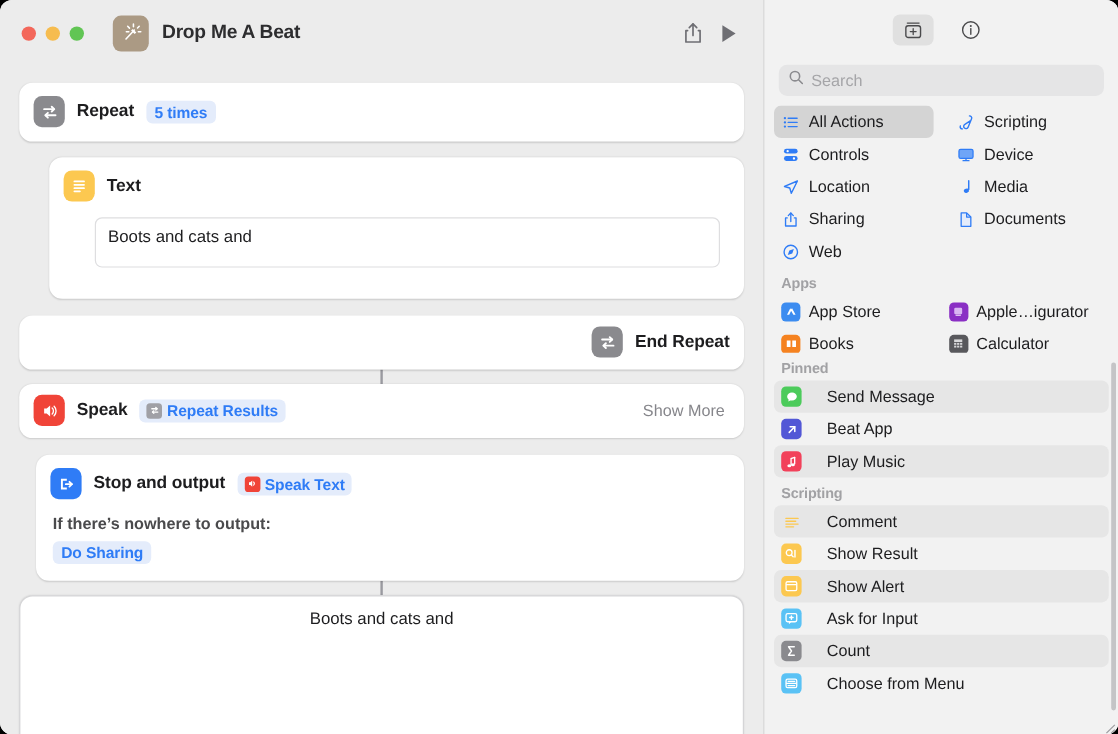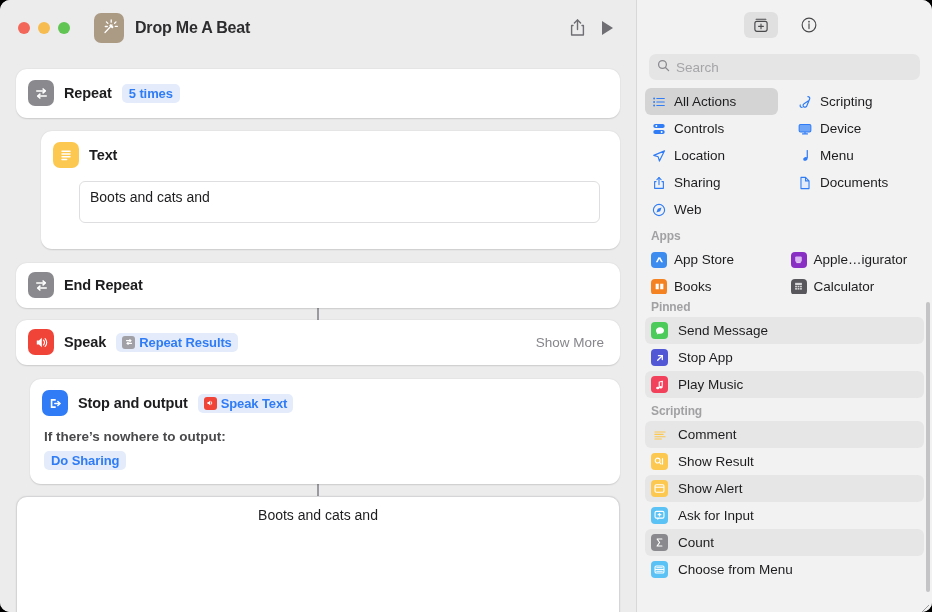--- a/index.html
+++ b/index.html
@@ -122,21 +122,21 @@
   .textbox {
     margin: 2px 20px 0 38px;
     border: 1px solid #dedee0;
     border-radius: 6px;
     height: 42px;
     padding: 7px 10px;
     font-size: 14px; color: #1d1d1f;
   }
 
   .endrepeat-card { margin-top: 14px; height: 45px; }
-  .endrepeat-card .card-head { padding: 9px 12px; }
+  .endrepeat-card .card-head { padding: 9px 12px; justify-content: flex-end; }
 
   .connector {
     width: 2px; height: 12px;
     background: #9a9aa0;
     margin: 0 auto;
   }
   .speak-card { height: 45px; }
   .speak-card .card-head { padding: 9px 12px; }
 
   .stop-card { margin-top: 14px; padding-bottom: 14px; margin-left: 14px; }
@@ -242,21 +242,21 @@
     font-size: 9px; color: #fff; font-weight: 700;
   }
 
   .list-region {
     flex: 1;
     overflow: hidden;
     position: relative;
     padding-bottom: 2px;
   }
   .act-row {
-    display: flex; align-items: center; gap: 10px;
+    display: flex; align-items: center; gap: 21px;
     height: 27px;
     margin: 0 8px;
     padding: 0 6px;
     border-radius: 6px;
     font-size: 13.5px; color: #1d1d1f;
   }
   .act-row.alt { background: #e6e6e6; }
   .act-row-ico {
     width: 17px; height: 17px; border-radius: 4px;
     flex-shrink: 0;
@@ -542,21 +542,21 @@
           <span>Location</span>
         </div>
 
         <div class="cat-item">
           <span class="cat-ico">
             <svg width="14" height="14" viewBox="0 0 16 16">
               <path d="M10.6 1.8 v8.3" stroke="#2f7cf6" stroke-width="1.4" fill="none" stroke-linecap="round"></path>
               <ellipse cx="8.4" cy="11.4" rx="2.5" ry="2" fill="#2f7cf6" transform="rotate(-18 8.4 11.4)"></ellipse>
             </svg>
           </span>
-          <span>Menu</span>
+          <span>Media</span>
         </div>
 
         <div class="cat-item">
           <span class="cat-ico">
             <svg width="14" height="14" viewBox="0 0 16 16">
               <g fill="none" stroke="#2f7cf6" stroke-width="1.3" stroke-linecap="round" stroke-linejoin="round">
                 <path d="M4.6 6.4 H3 v7.7 h10 V6.4 h-1.6"></path>
                 <line x1="8" y1="1.8" x2="8" y2="9.8"></line>
                 <path d="M5.6 4.2 L8 1.8 L10.4 4.2"></path>
               </g>
@@ -649,21 +649,21 @@
       </div>
       <div class="act-row">
         <span class="act-row-ico" style="background:#5257d6">
           <svg width="12" height="12" viewBox="0 0 14 14">
               <g stroke="#fff" stroke-width="1.5" stroke-linecap="round" stroke-linejoin="round" fill="none">
                 <line x1="4.3" y1="9.7" x2="9.7" y2="4.3"></line>
                 <path d="M5.2 4.3 H9.7 V8.8"></path>
               </g>
             </svg>
         </span>
-        <span>Stop App</span>
+        <span>Beat App</span>
       </div>
       <div class="act-row alt">
         <span class="act-row-ico" style="background:#f2415a">
           <svg width="12" height="12" viewBox="0 0 14 14">
               <path d="M9.6 2.6 v6 " stroke="#fff" stroke-width="1.3" fill="none" stroke-linecap="round"></path>
               <ellipse cx="7.9" cy="9.6" rx="1.9" ry="1.5" fill="#fff"></ellipse>
               <path d="M9.6 2.6 l-3.5 1 v6" stroke="#fff" stroke-width="1.3" fill="none" stroke-linecap="round"></path>
               <ellipse cx="4.4" cy="10.6" rx="1.9" ry="1.5" fill="#fff"></ellipse>
             </svg>
         </span>

